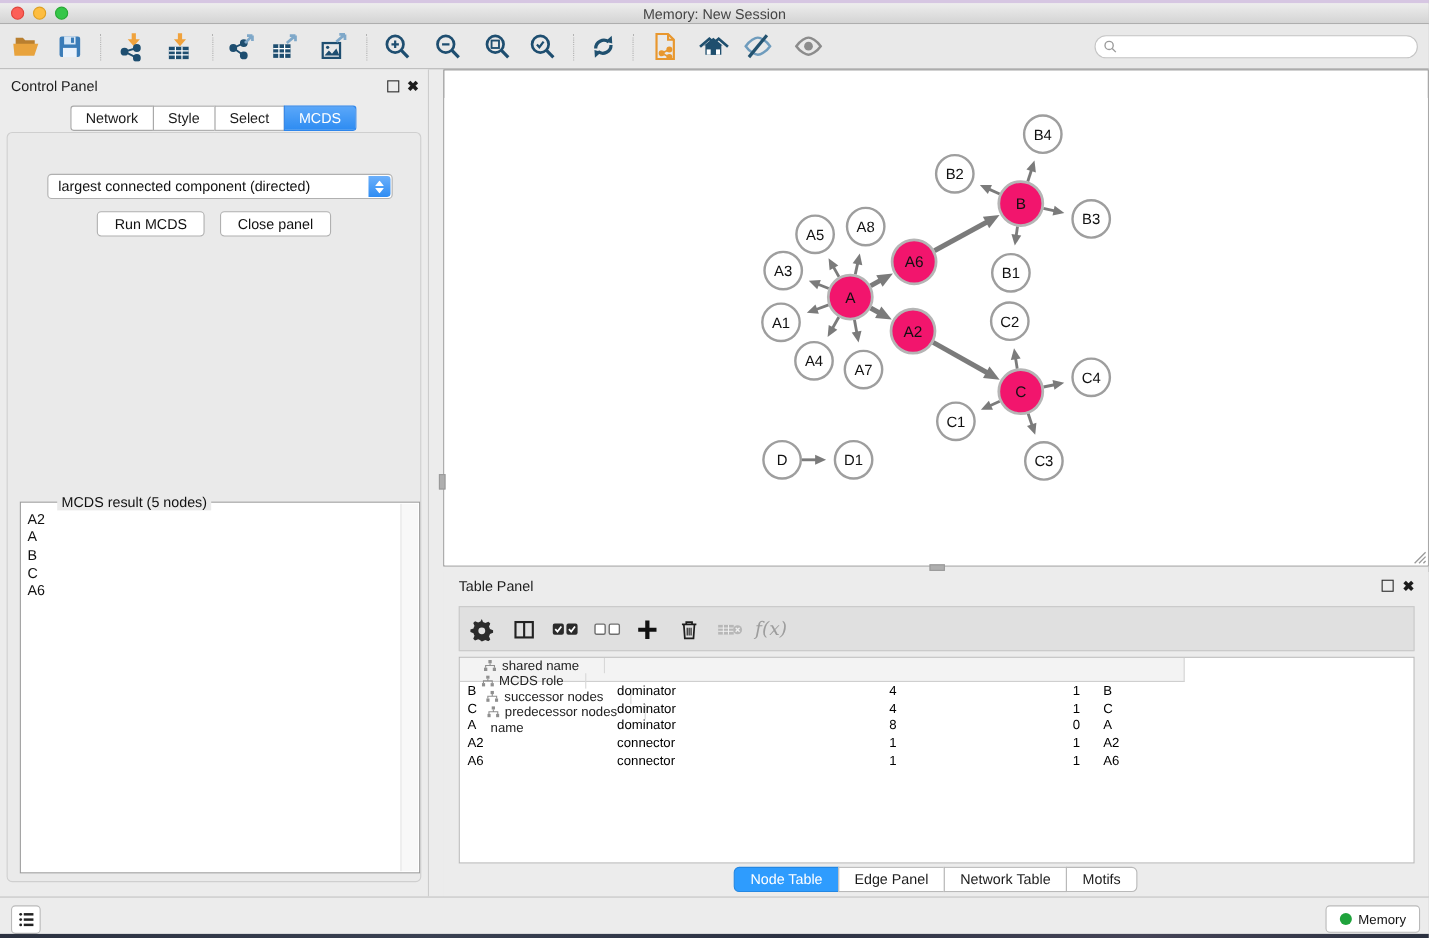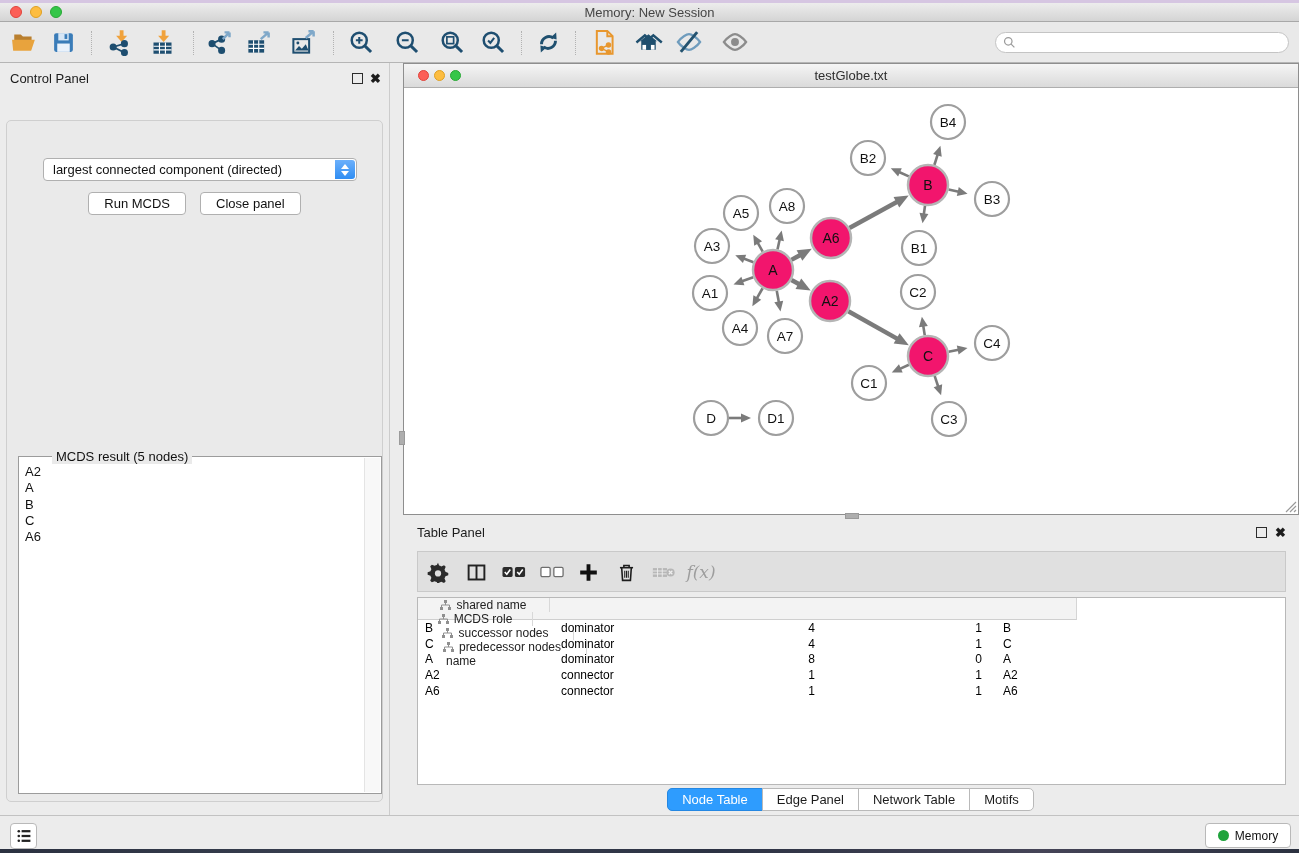--- a/index.html
+++ b/index.html
@@ -252,20 +252,26 @@
           <path d="M10 10l4 4" stroke="#9a9a9a" stroke-width="1.5"></path>
         </svg>
       <input value="" placeholder="" style="">
     </div>
   </div>
 
   <div class="abs control-panel">
     <div class="abs cp-title">Control Panel</div>
     <div class="abs panel-float" style="right:26px; top:10px;"></div>
     <div class="abs panel-close" style="right:8px; top:10px;">✖</div>
+    <div class="abs cp-tabs" id="cp-tabs">
+        <div class="tab">Network</div>
+        <div class="tab">Style</div>
+        <div class="tab">Select</div>
+        <div class="tab active">MCDS</div>
+      </div>
     <div class="abs cp-content">
       <div class="abs criterion-select">
         <span>largest connected component (directed)</span>
         <span class="stepper">
           <svg width="8" height="5" viewBox="0 0 8 5">
               <path d="M4 0L8 5H0z" fill="#fff"></path>
             </svg>
           <svg width="8" height="5" viewBox="0 0 8 5">
               <path d="M4 5L0 0h8z" fill="#fff"></path>
             </svg>
@@ -283,26 +289,20 @@
             <div class="result-item">B</div>
             <div class="result-item">C</div>
             <div class="result-item">A6</div>
           </div>
         <div class="result-scrollbar"></div>
       </div>
     </div>
   </div>
 
   <div class="abs network-window">
-    <div class="nw-titlebar">
-      <div class="abs tl red"></div>
-      <div class="abs tl yellow"></div>
-      <div class="abs tl green"></div>
-      <div class="nw-title">testGlobe.txt</div>
-    </div>
     <div class="nw-canvas">
       <svg id="graph-svg" width="894" height="426" viewBox="0 0 894 426">
           <line x1="349.2734962837769" y1="188.20173945195447" x2="337.938148873885" y2="192.34004088731183" stroke="#7B7B7B" stroke-width="2.6"></line>
           <polygon points="329.48393299550366,195.42650065243518 337.33427631114347,187.76999297421858 340.4207360762668,196.2242088525999" fill="#7B7B7B"></polygon>
           <line x1="349.4581150143549" y1="173.31138951384457" x2="339.6392423577111" y2="169.44822650139452" stroke="#7B7B7B" stroke-width="2.6"></line>
           <polygon points="331.26414879243464,166.15310772161362 342.2173676992989,165.62680402762084 338.92224891951804,174.0018975928973" fill="#7B7B7B"></polygon>
           <line x1="358.61499076564377" y1="199.25244047250493" x2="352.81382447467206" y2="209.4484297111825" stroke="#7B7B7B" stroke-width="2.6"></line>
           <polygon points="348.3631062313765,217.2709041993989 349.39711147981893,206.3539067575107 357.2195859680353,210.80462500080623" fill="#7B7B7B"></polygon>
           <line x1="358.7197701091396" y1="162.6883405069049" x2="353.6441817280597" y2="153.64744870310636" stroke="#7B7B7B" stroke-width="2.6"></line>
           <polygon points="349.238368917691,145.79959463463703 358.05764351900206,152.31652608330748 350.2097894505327,156.7223388936762" fill="#7B7B7B"></polygon>

